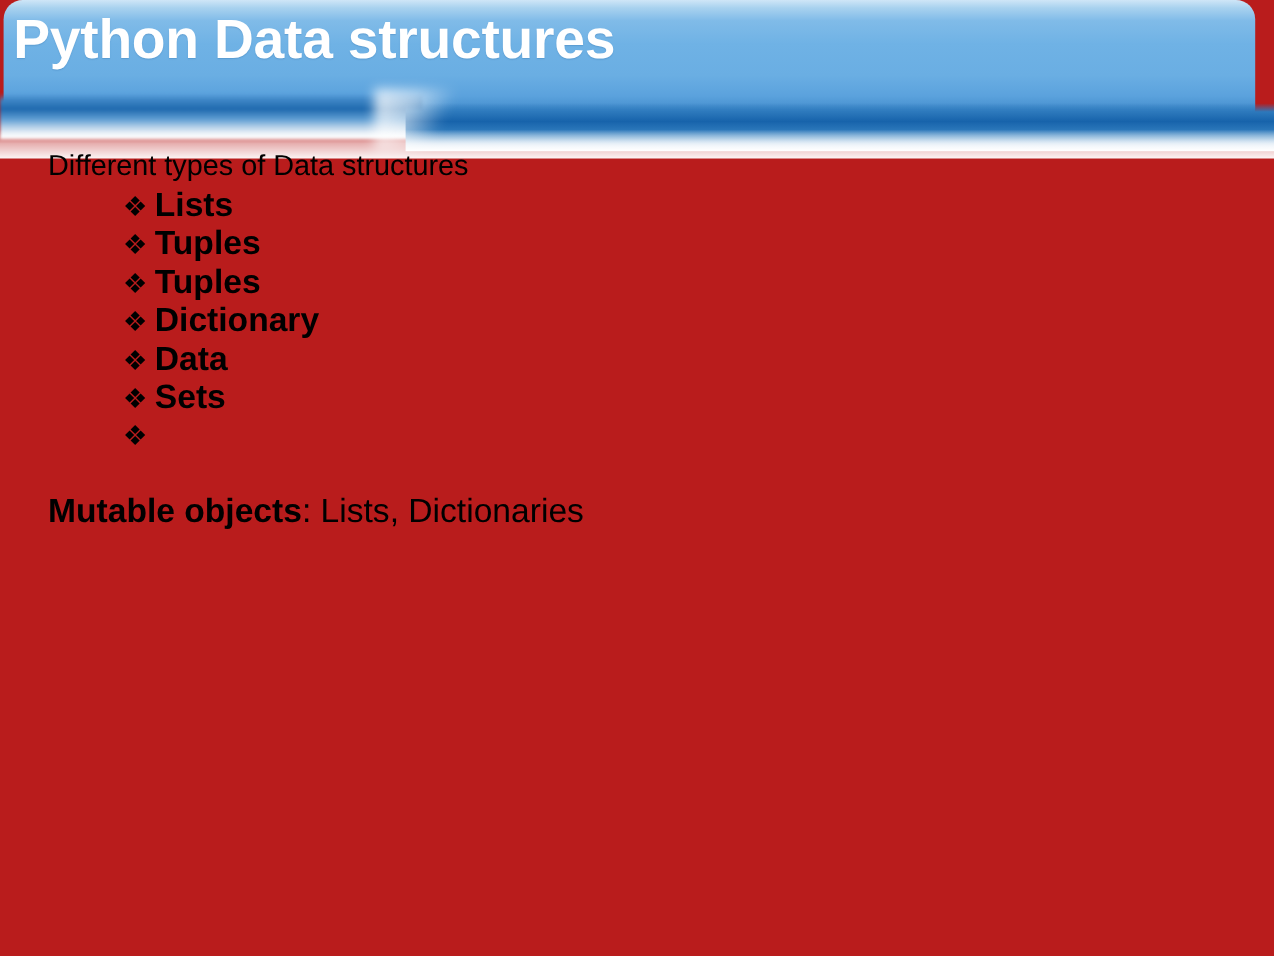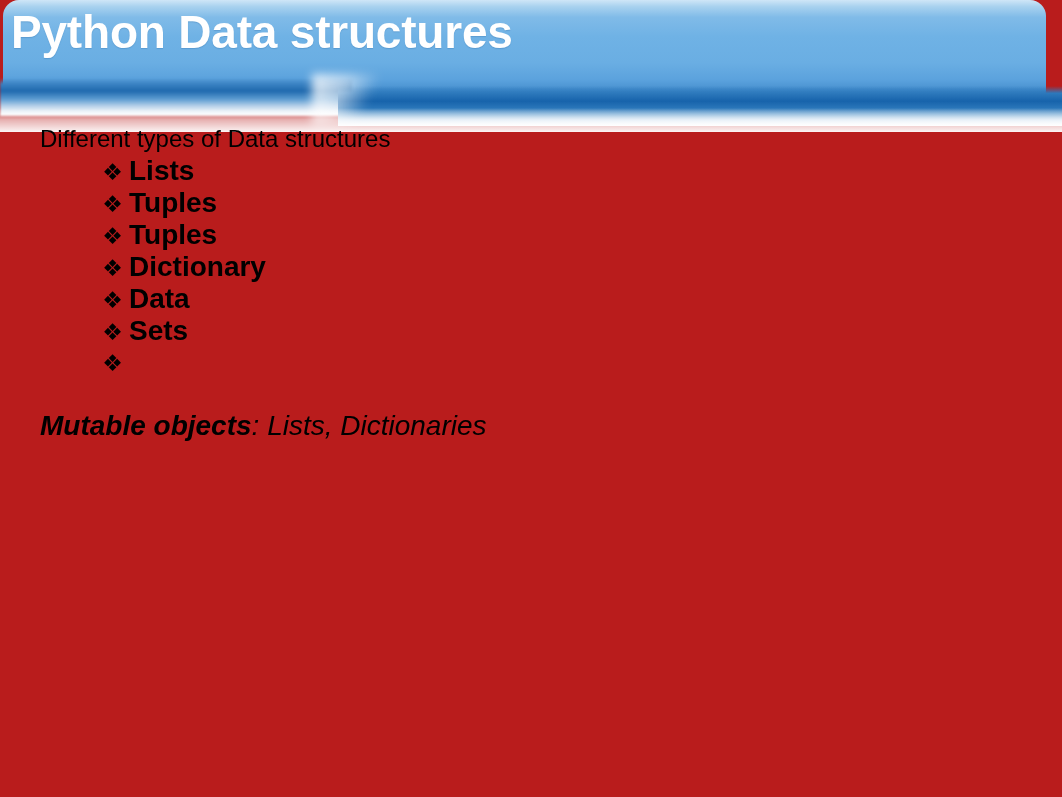--- a/index.html
+++ b/index.html
@@ -179,21 +179,20 @@
 
   .bullet-label {
     display: inline-block;
     font-weight: bold;
   }
 
   .notes {
     position: absolute;
     left: 40px;
     top: 410px;
-    font-style: italic;
   }
 
   .note-line {
     font-size: 28px;
     line-height: 32px;
     color: #000000;
     white-space: nowrap;
   }
 
   .note-term {

